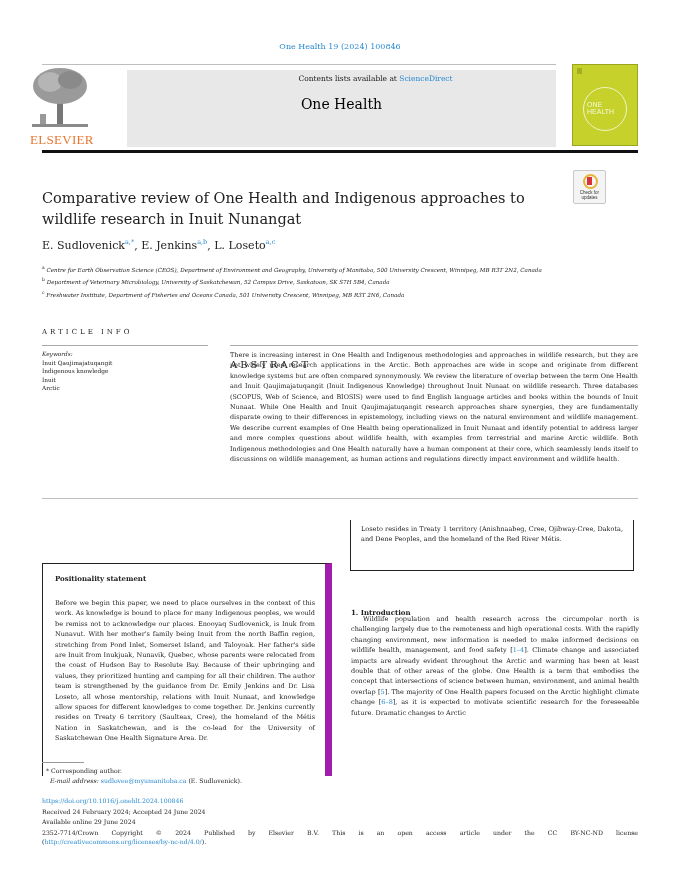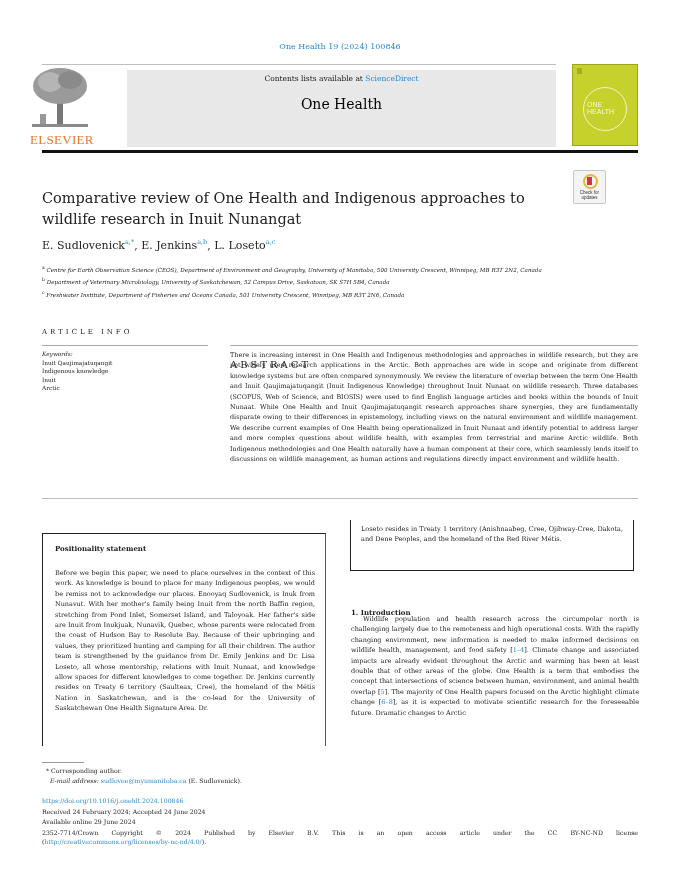--- a/index.html
+++ b/index.html
@@ -6,21 +6,21 @@
   body { width:680px; height:880px; position:relative; overflow:hidden;
          font-family:"DejaVu Serif", serif; color:#1a1a1a; }
   .abs { position:absolute; }
   .link { color:#2a8ad1; }
   .journal-ref { top:42px; left:0; width:680px; text-align:center; font-size:8px; color:#2a8ad1; }
   .rule-top { top:64px; left:42px; width:514px; height:1px; background:#bdbdbd; }
   .elsevier-logo { top:66px; left:30px; width:60px; height:82px; }
   .elsevier-word { position:absolute; bottom:0; left:0; width:60px; text-align:center;
                    font-family:"Liberation Serif", serif; font-size:13px; color:#e8772e; letter-spacing:0.3px; }
   .banner { top:70px; left:127px; width:429px; height:77px; background:#e8e8e8; }
-  .banner-contents { position:absolute; top:4px; left:0; width:100%; text-align:center; font-size:7.5px; color:#222; }
+  .banner-contents { position:absolute; top:4px; left:0; width:100%; text-align:center; font-size:7.5px; color:#222;padding-left:34px; }
   .banner-title { position:absolute; top:26px; left:0; width:100%; text-align:center;
                   font-family:"DejaVu Serif", serif; font-size:14px; color:#000000; }
   .banner-home { position:absolute; top:64px; left:0; width:100%; text-align:center;
                  font-family:"Liberation Sans", sans-serif; font-size:7.5px; color:#222; }
   .cover { top:64px; left:572px; width:64px; height:80px; background:#c6d22b; border:1px solid #9aa51e; }
   .cover-ring { position:absolute; left:10px; top:22px; width:42px; height:42px; border:1.5px solid #f0f4c6; border-radius:50%; }
   .cover-text { position:absolute; left:14px; top:36px; font-family:"Liberation Sans", sans-serif; font-size:7px; line-height:7px; color:#f4f7d8; }
   .cover-mark { position:absolute; left:4px; top:3px; width:5px; height:6px; background:#a3ae22; }
   .rule-thick { top:150px; left:42px; width:596px; height:3px; background:#111; }
   .title { top:188px; left:42px; width:500px; font-size:14.5px; line-height:21px; color:#222; }
@@ -33,21 +33,21 @@
   .affils { top:263px; left:42px; width:560px; font-size:5.6px; line-height:9.5px; font-style:italic; color:#222; }
   .affils sup { font-style:normal; font-size:4.5px; }
   .ai-head { top:328px; left:42px; font-size:7px; letter-spacing:3px; color:#222; }
   .ai-rule { top:345px; left:42px; width:166px; height:1px; background:#aaa; }
   .kw { top:350px; left:42px; font-size:5.8px; line-height:8.5px; color:#222; }
   .kw .kwlabel { font-style:italic; }
   .ab-head { top:331px; left:230px; font-size:10px; letter-spacing:3px; color:#222;margin-top:28px; }
   .ab-rule { top:345px; left:230px; width:408px; height:1px; background:#aaa; }
   .ab-text { top:350px; left:230px; width:408px; font-size:6.4px; line-height:10.4px; text-align:justify; color:#222; }
   .sep-rule { top:498px; left:42px; width:596px; height:1px; background:#bdbdbd; }
-  .pbox { top:533px; left:42px; width:282px; height:212px; border-top:1px solid #222; border-left:1px solid #222; border-right:1px solid #a21caf; }
+  .pbox { top:563px; left:42px; width:282px; height:212px; border-top:1px solid #222; border-left:1px solid #222; border-right:7px solid #a21caf; }
   .pbox-head { position:absolute; top:10px; left:12px; font-size:7px; font-weight:bold; color:#222; }
   .pbox-text { position:absolute; top:34px; left:12px; width:260px; font-size:6.5px; line-height:10.4px; text-align:justify; color:#222; }
   .pbox-cont { top:520px; left:350px; width:282px; height:50px; border-left:1px solid #222; border-right:1px solid #222; border-bottom:1px solid #222; }
   .pbox-cont-text { position:absolute; top:4px; left:10px; width:262px; font-size:6.5px; line-height:10.4px; text-align:justify; color:#222; }
   .intro-head { top:608px; left:351px; font-size:7px; font-weight:bold; color:#222; }
   .intro-text { top:614px; left:351px; width:288px; font-size:6.5px; line-height:10.4px; text-align:justify; color:#222; text-indent:12px; }
   .fn-rule { top:762px; left:42px; width:42px; height:1px; background:#999; }
   .fn { top:766px; left:46px; font-size:6.2px; line-height:10px; color:#222; }
   .fn .it { font-style:italic; }
   .doi { top:797px; left:42px; font-size:6.2px; color:#2a8ad1; }

